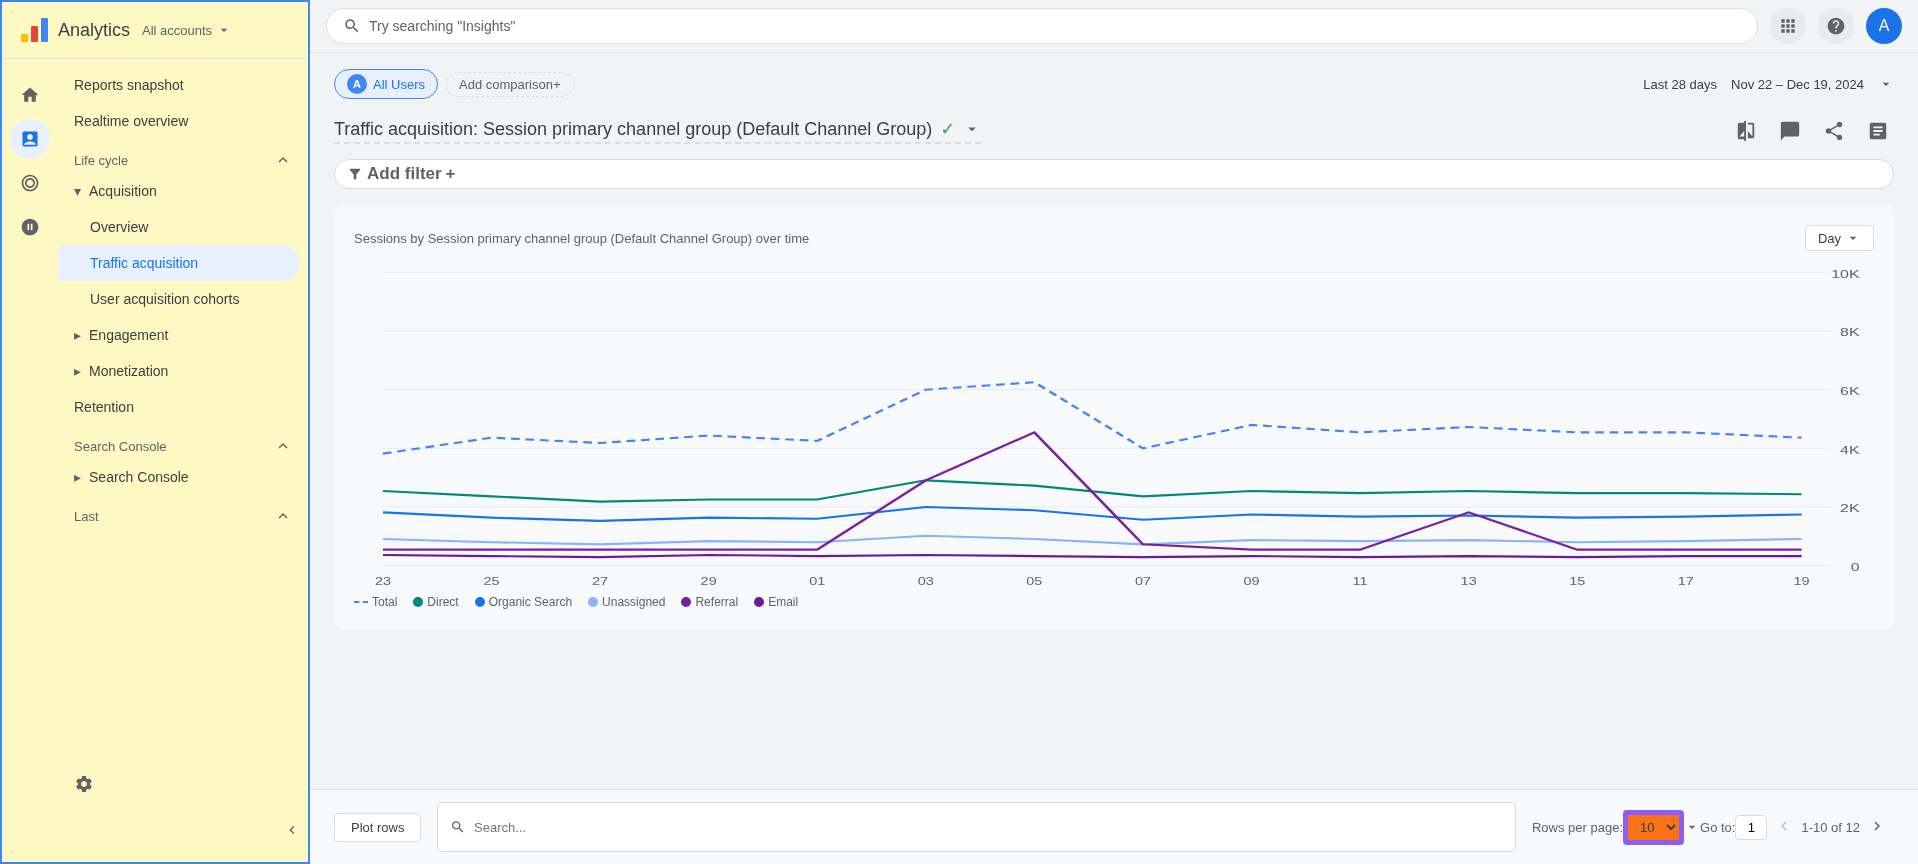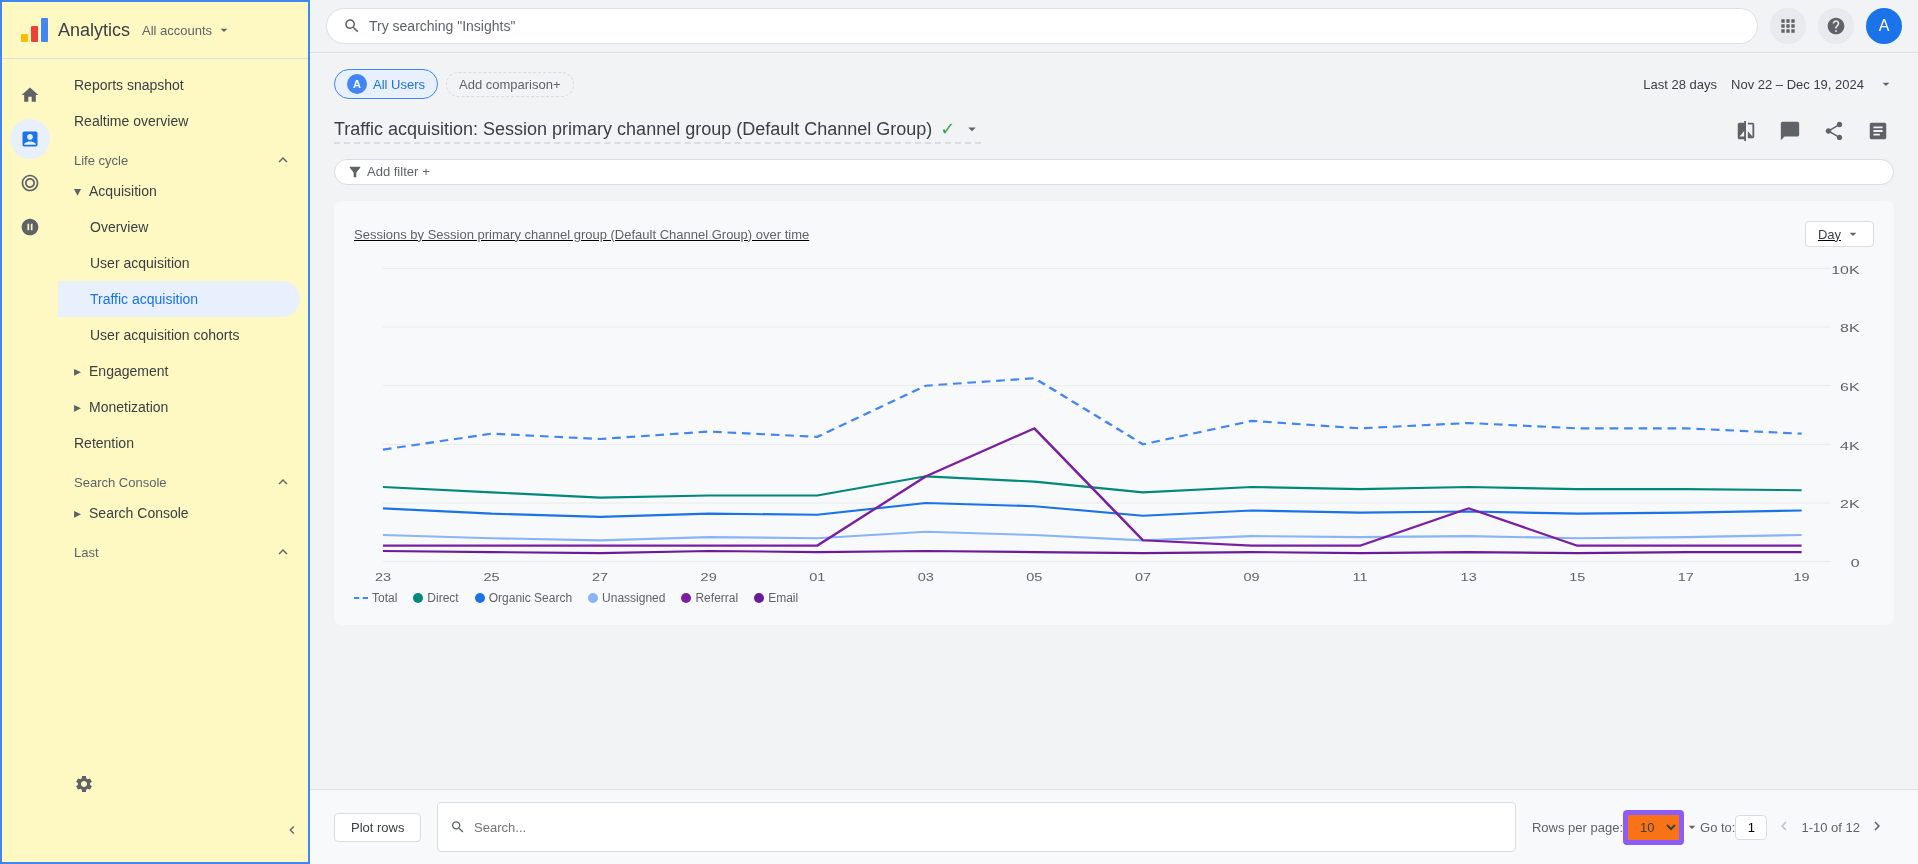--- a/index.html
+++ b/index.html
@@ -350,46 +350,46 @@
       cursor: pointer;
       display: flex;
       align-items: center;
       justify-content: center;
       width: 32px;
       height: 32px;
     }
 
     .add-filter-btn {
       display: flex;
-      align-items: flex-start;
+      align-items: center;
       gap: 4px;
       border: 1px solid #dadce0;
       border-radius: 16px;
       padding: 4px 12px;
       cursor: pointer;
       color: #5f6368;
-      font-size: 13px;
+      font-size: 17px;
       background: #fff;
       margin-bottom: 16px;
+      font-weight: bold;
     }
 
     
     .chart-container {
       background: #f8f9fa;
       border-radius: 8px;
       padding: 20px;
       margin-bottom: 16px;
     }
 
     .chart-header {
       display: flex;
       align-items: center;
       justify-content: space-between;
       margin-bottom: 16px;
-      text-decoration: underline;
     }
 
     .chart-title {
       font-size: 13px;
       color: #5f6368;
     }
 
     .day-selector {
       display: flex;
       align-items: center;
@@ -566,23 +566,20 @@
           <path d="M7.41 15.41L12 10.83l4.59 4.58L18 14l-6-6-6 6z"></path>
         </svg>
     </div>
 
     <div class="sidebar-nav-item sub-item">
       <span class="expand-icon">▾</span>
       <span>Acquisition</span>
     </div>
     <div class="sidebar-nav-item sub-item-2">
       <span>Overview</span>
-    </div>
-    <div class="sidebar-nav-item sub-item-2">
-      <span>User acquisition</span>
     </div>
     <div class="sidebar-nav-item sub-item-2 active">
       <span>Traffic acquisition</span>
     </div>
     <div class="sidebar-nav-item sub-item-2">
       <span>User acquisition cohorts</span>
     </div>
 
     <div class="sidebar-nav-item sub-item">
       <span class="expand-icon">▸</span>

